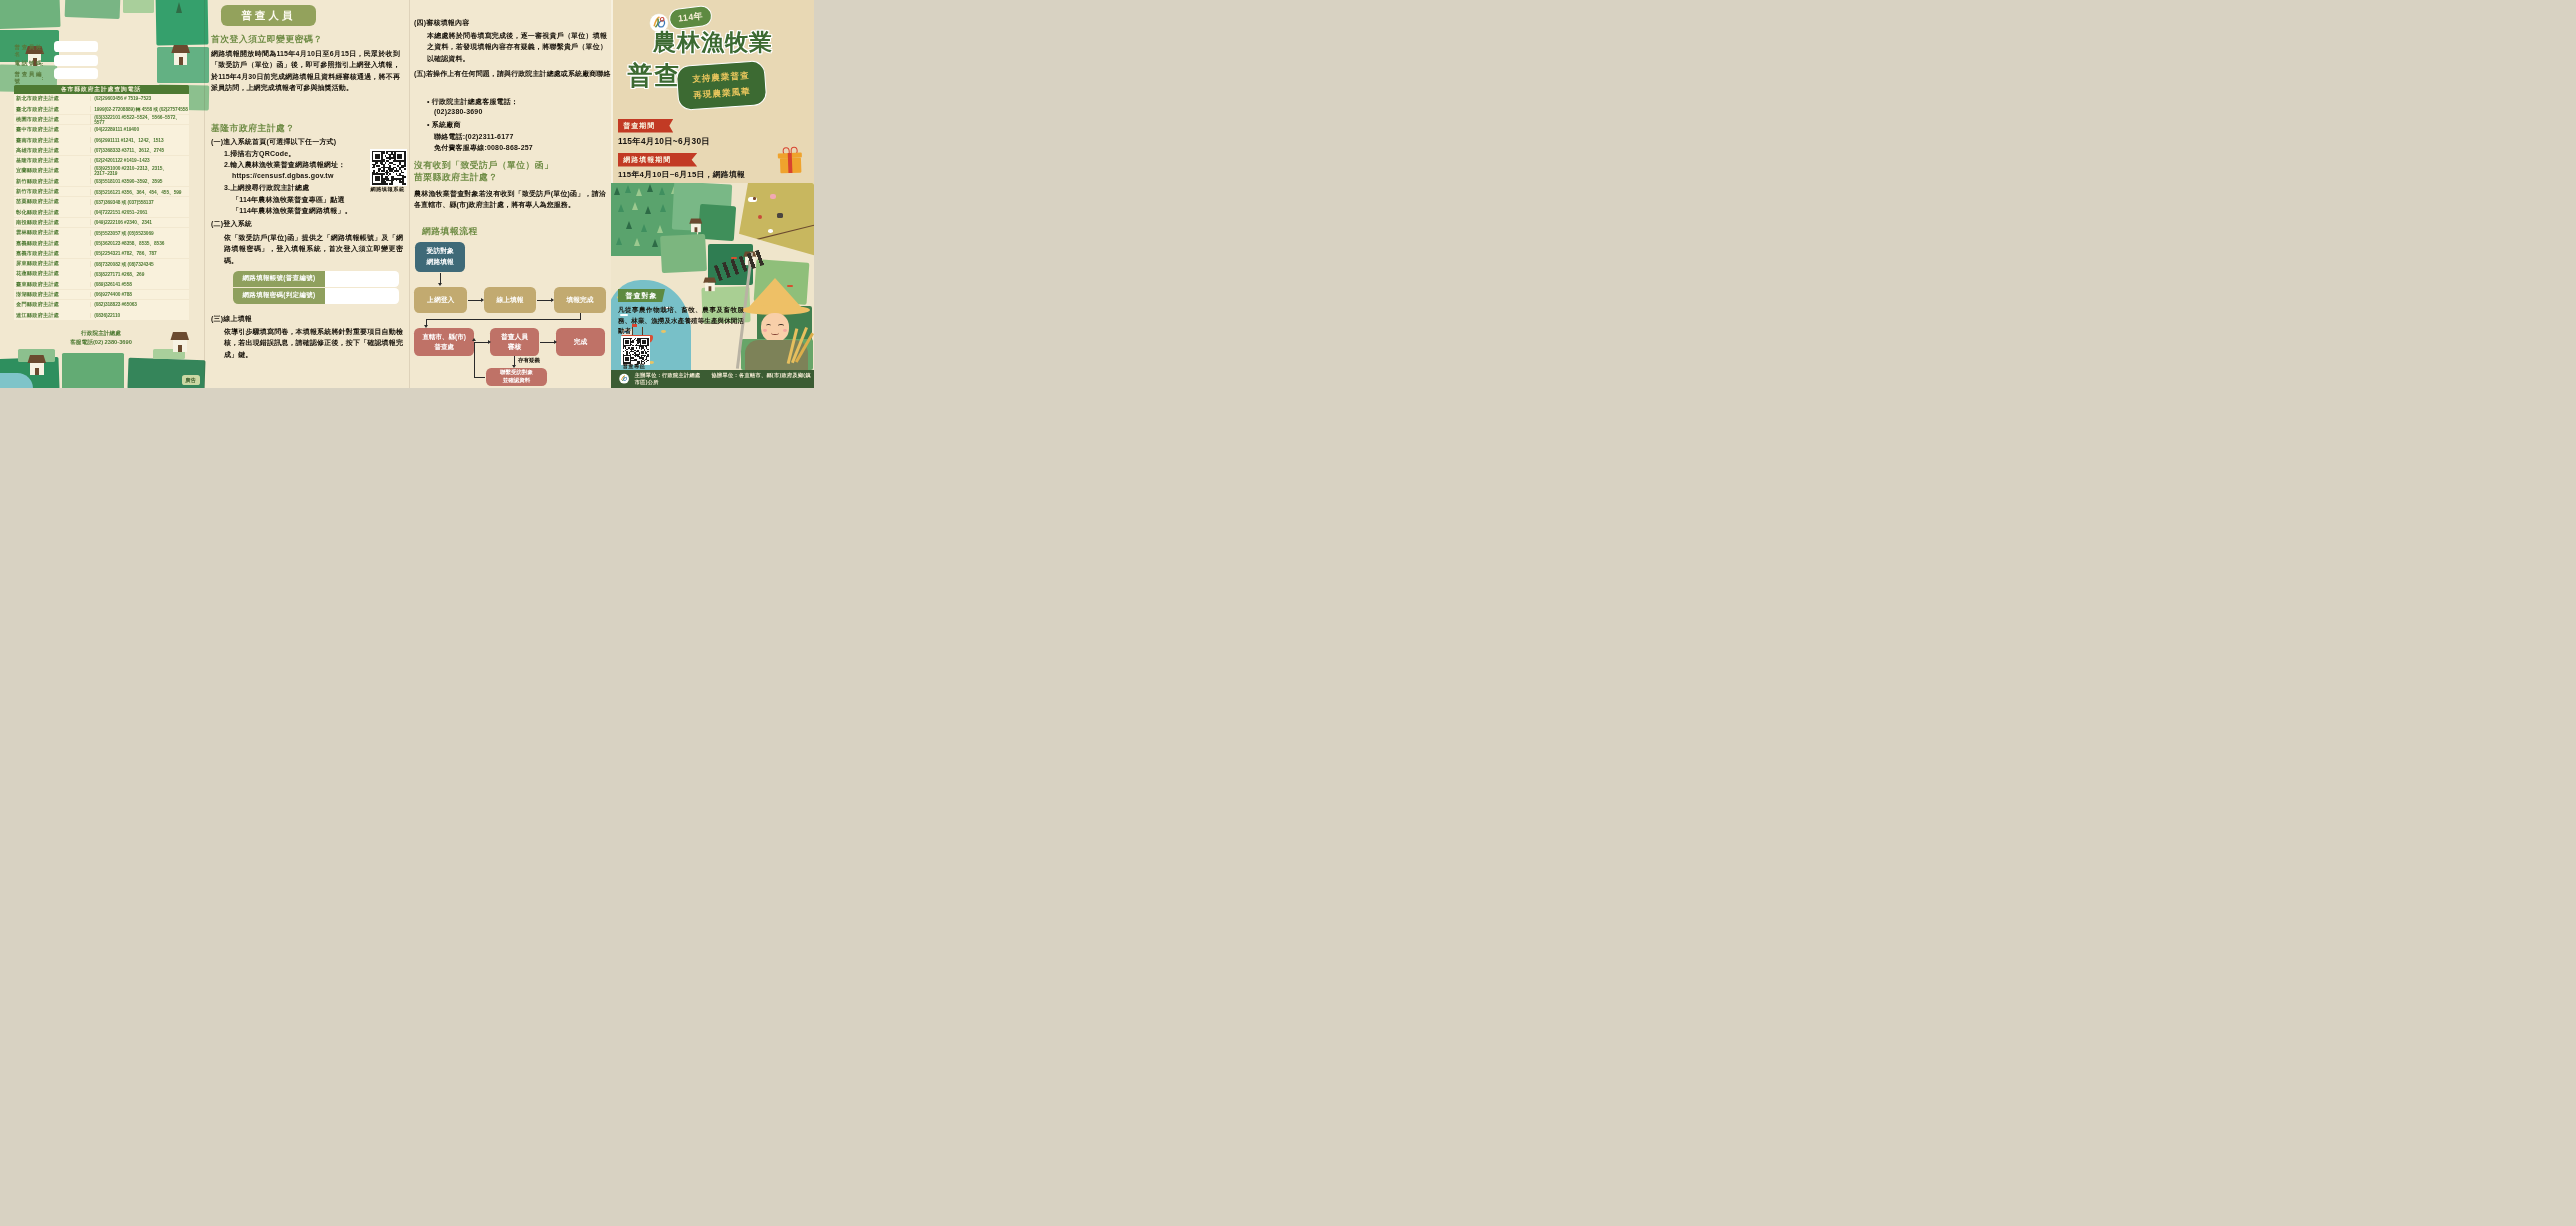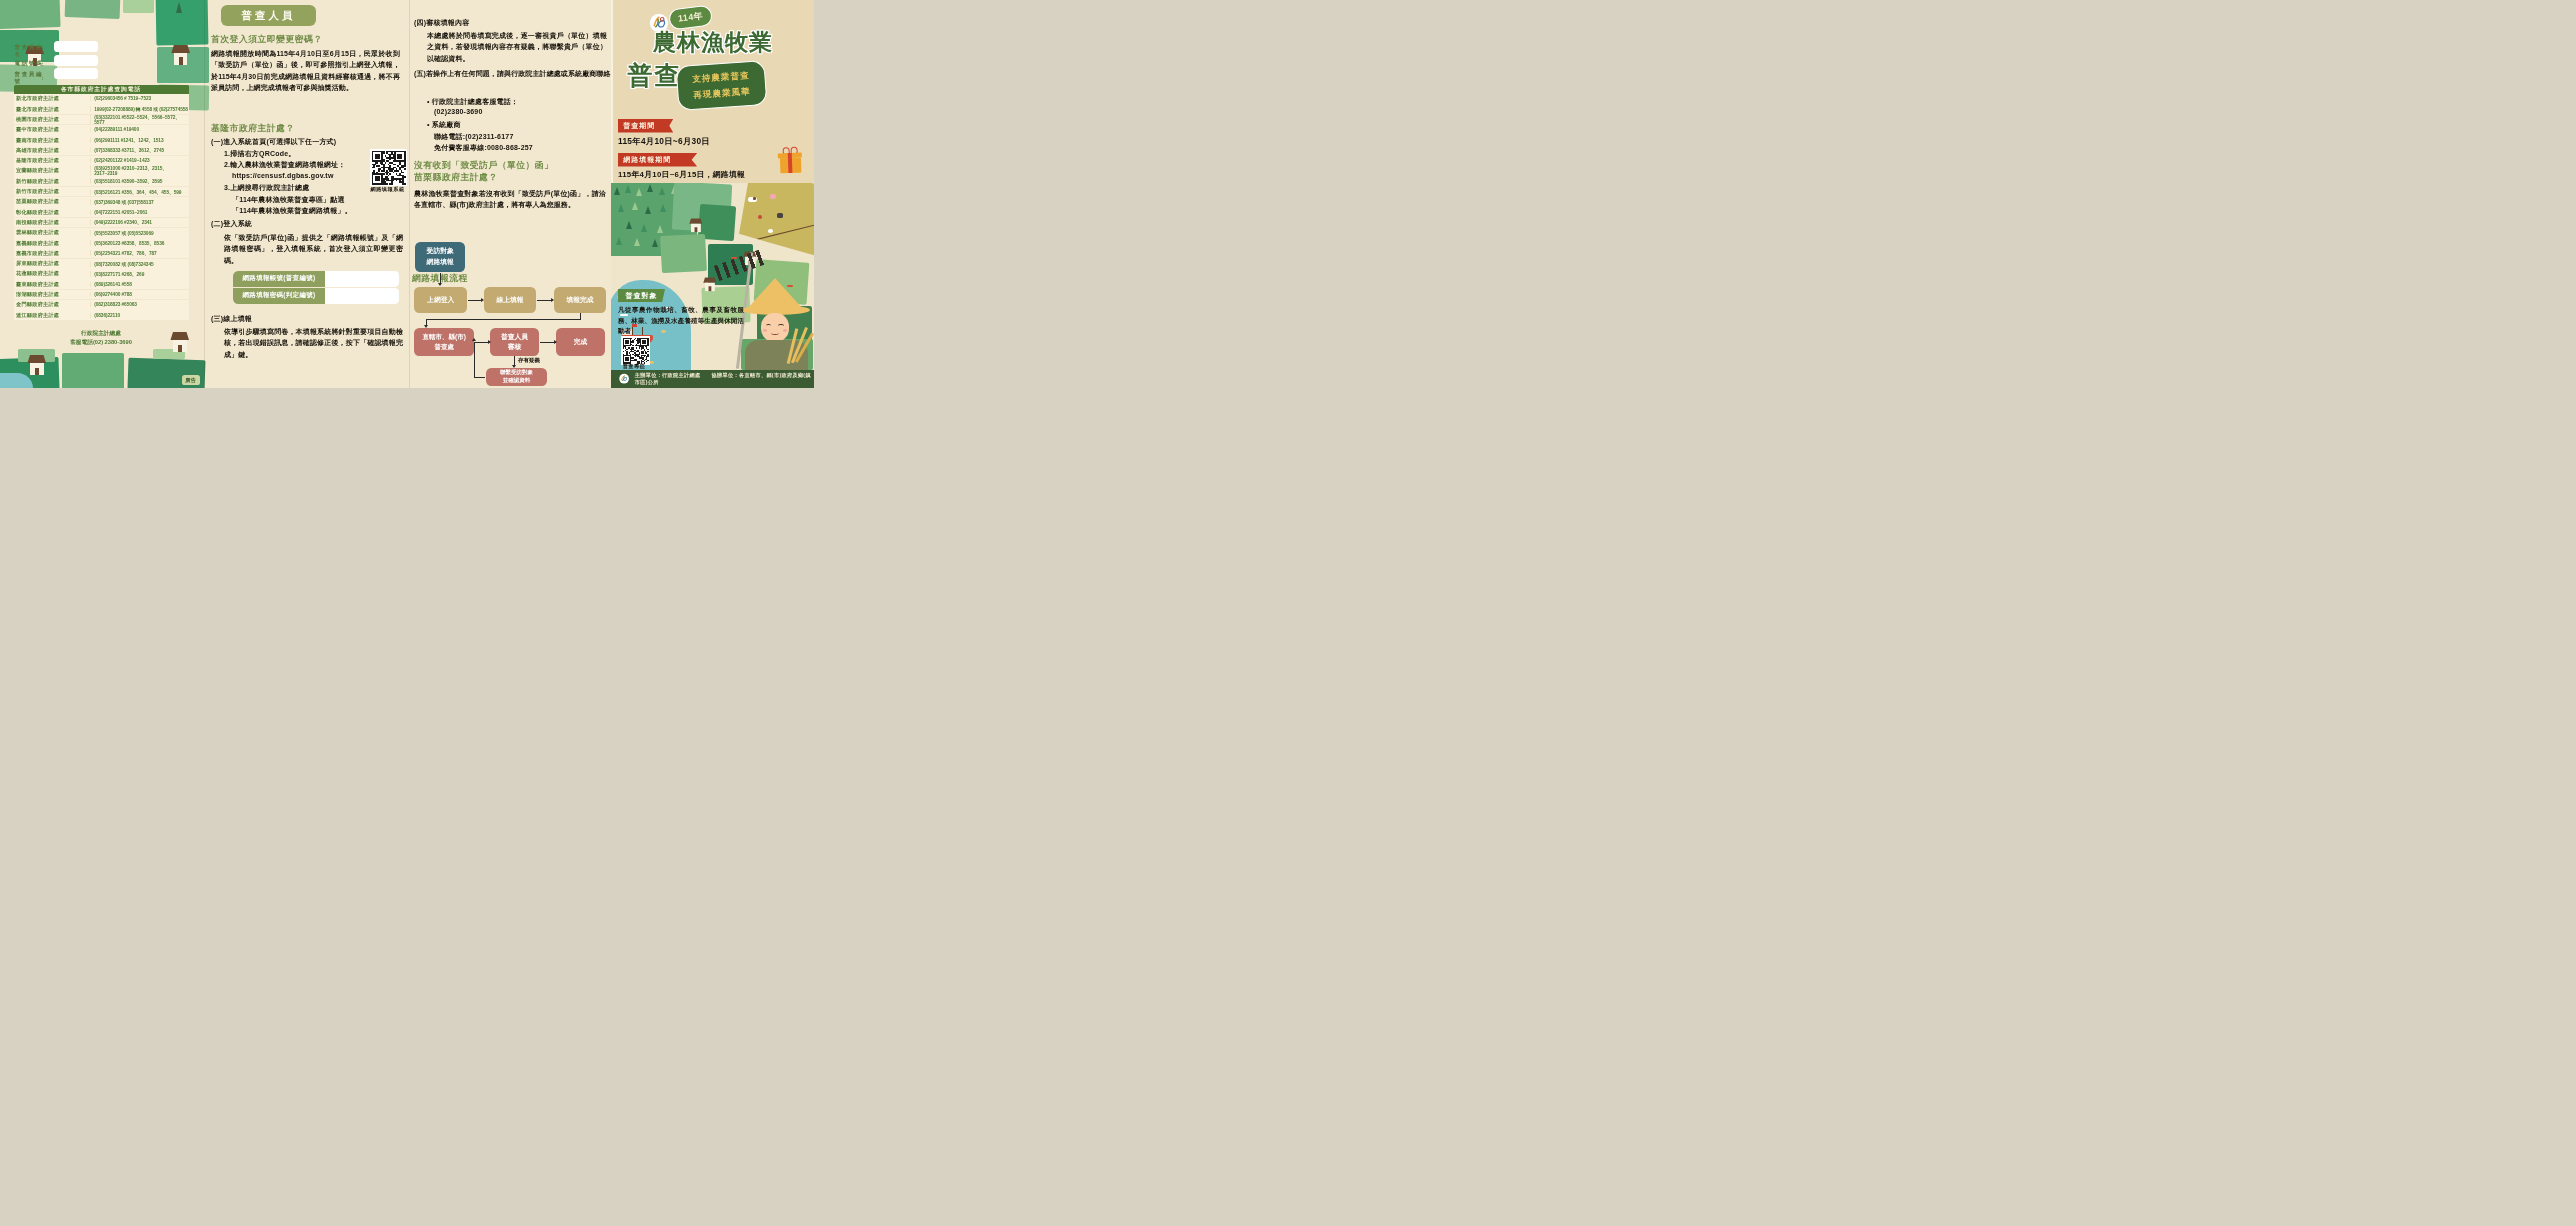--- a/index.html
+++ b/index.html
@@ -707,21 +707,21 @@
   <div class="abs step-t" style="left:434px;top:108px;">(02)2380-3690</div>
   <div class="abs step-t" style="left:427px;top:120px;">• 系統廠商</div>
   <div class="abs step-t" style="left:434px;top:132px;">聯絡電話:(02)2311-6177</div>
   <div class="abs step-t" style="left:434px;top:143px;">免付費客服專線:0080-868-257</div>
 
   <div class="abs h-green" style="left:414px;top:160px;">沒有收到「致受訪戶（單位）函」</div>
   <div class="abs h-green" style="left:414px;top:172px;">苗栗縣政府主計處？</div>
   <div class="abs body-b" style="left:414px;top:188px;width:192px;">農林漁牧業普查對象若沒有收到「致受訪戶(單位)函」，請洽各直轄市、縣(市)政府主計處，將有專人為您服務。</div>
 
   <div class="abs" style="left:410px;top:226px;width:198px;height:161px;">
-    <div class="h-green abs" style="left:2px;top:0;margin-top:47px;">網路填報流程</div>
+    <div class="h-green abs" style="left:12px;top:0;">網路填報流程</div>
 
     <div class="fbox teal" style="left:5.2px;top:15.6px;width:50px;height:30px;">
       <span>受訪對象</span>
       <span>網路填報</span>
     </div>
     <div class="fl" style="left:30px;top:47px;width:1px;height:10.4px;"></div>
     <div class="ah-d" style="left:27.5px;top:57px;"></div>
 
     <div class="fbox tan" style="left:4.2px;top:61px;width:53px;height:26px;">
       <span>上網登入</span>

